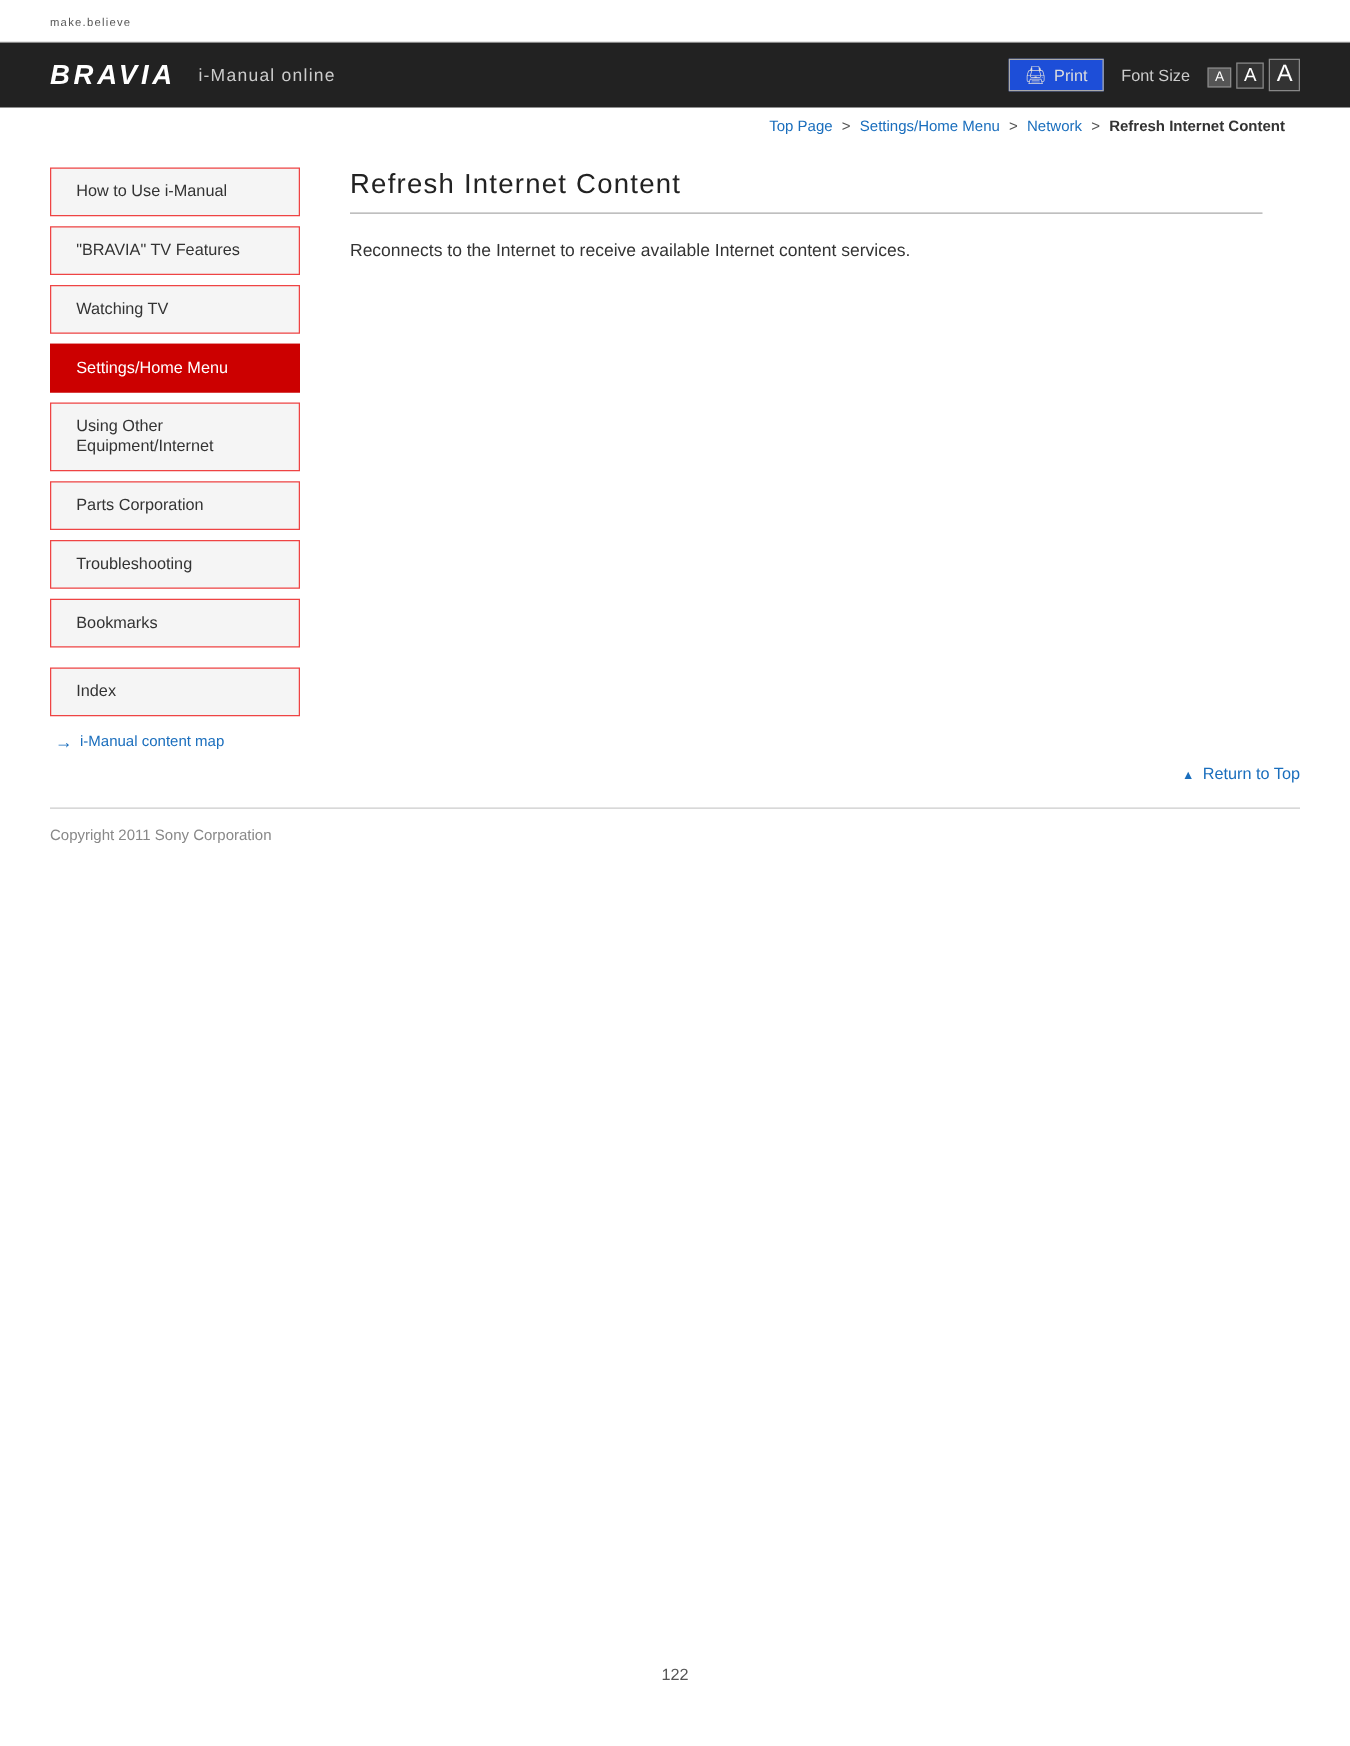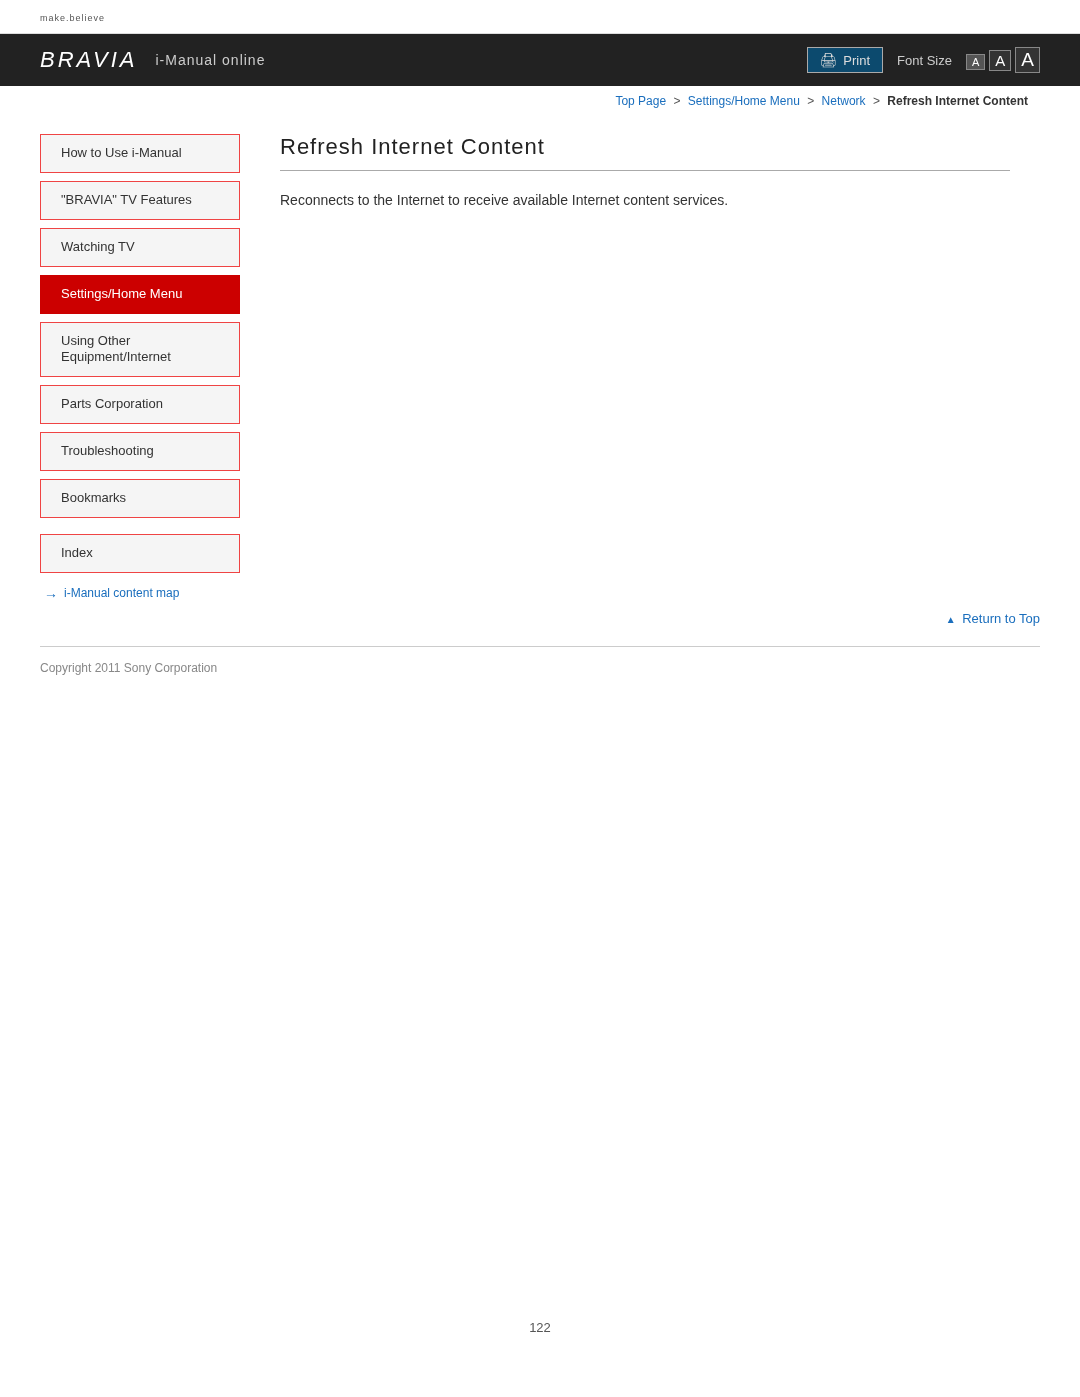--- a/index.html
+++ b/index.html
@@ -45,39 +45,39 @@
       padding: 0 40px;
       height: 52px;
     }
     .bravia-section {
       display: flex;
       align-items: center;
       gap: 18px;
     }
     .bravia-logo {
       font-size: 22px;
-      font-weight: 400;
+      font-weight: 700;
       color: #fff;
       letter-spacing: 3px;
       font-family: Arial Black, Arial, sans-serif;
       font-style: italic;
     }
     .imanual-label {
       color: #ccc;
       font-size: 14px;
       letter-spacing: 1px;
     }
     .nav-right {
       display: flex;
       align-items: center;
       gap: 14px;
     }
     .print-btn {
       border: 1px solid #aaa;
-      background: #0c4a6e;
+      background: #1d4ed8;
       color: #ddd;
       padding: 4px 12px;
       font-size: 13px;
       cursor: pointer;
       display: flex;
       align-items: center;
       gap: 6px;
     }
     .font-size-label {
       color: #ccc;
@@ -208,21 +208,21 @@
       padding: 14px 40px;
       font-size: 12px;
       color: #888;
     }
     .page-number {
       text-align: center;
       padding: 20px;
       font-size: 13px;
       color: #555;
       position: fixed;
-      bottom: 42px;
+      bottom: 30px;
       width: 1080px;
     }
 
     .printer-icon::before {
       content: "🖨";
       font-size: 14px;
     }
     .triangle-up::before {
       content: "▲";
       font-size: 10px;

